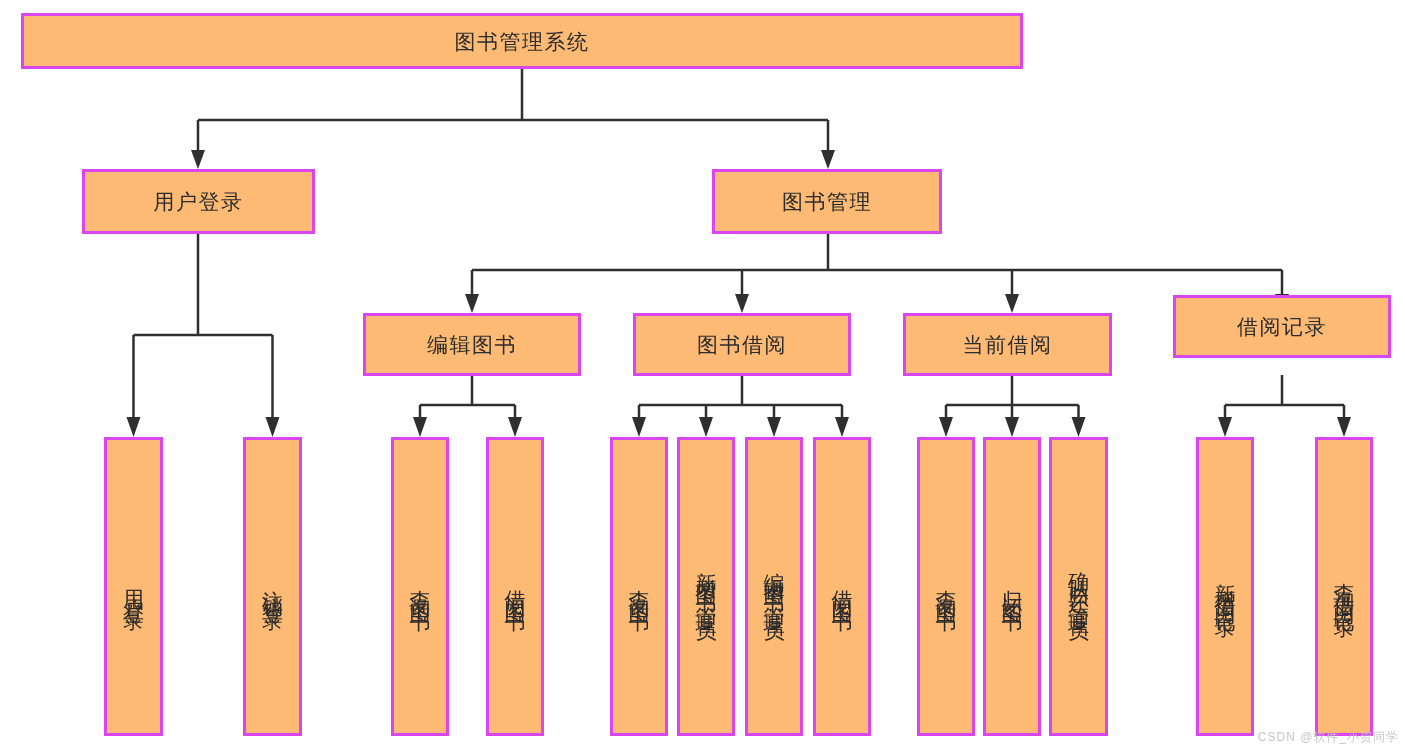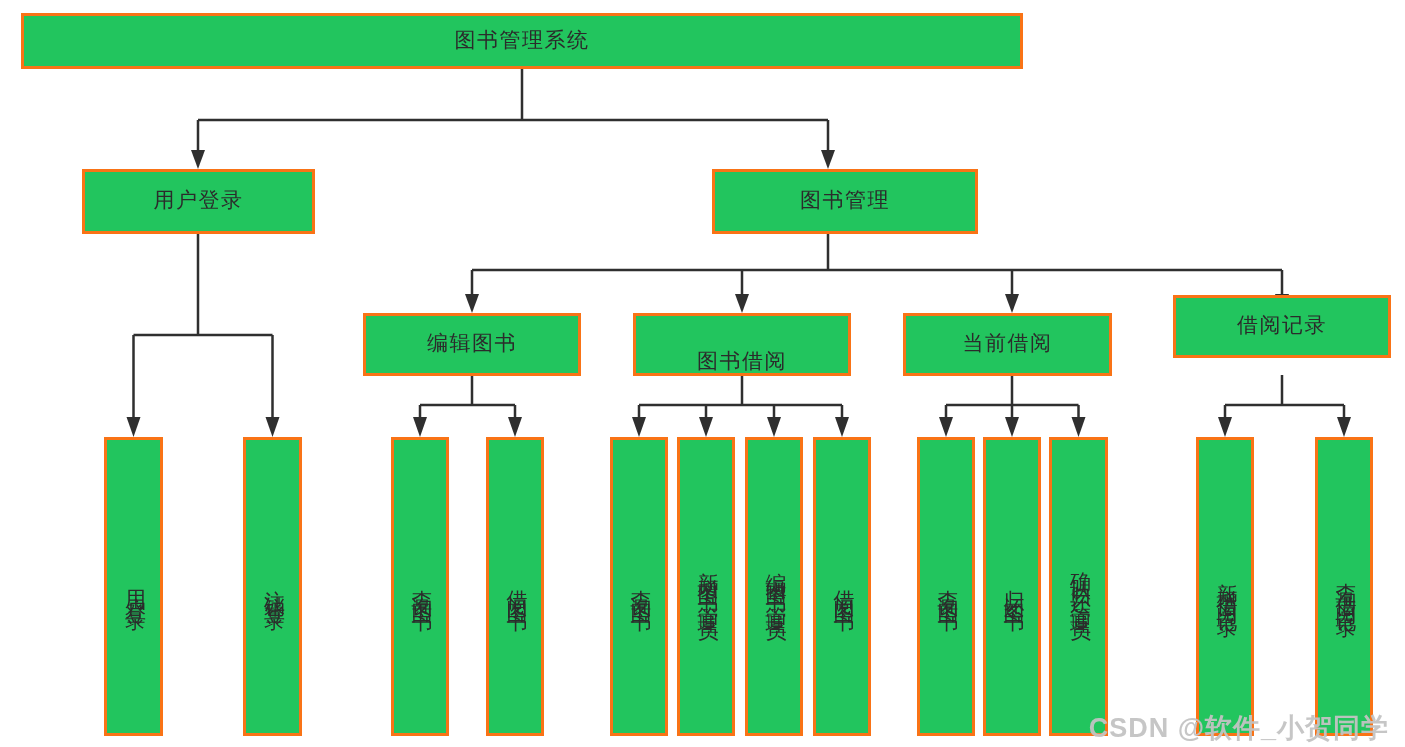--- a/index.html
+++ b/index.html
@@ -18,74 +18,72 @@
   }
   svg.connectors {
     position: absolute;
     left: 0;
     top: 0;
     z-index: 0;
   }
   .node {
     position: absolute;
     box-sizing: border-box;
-    background: #22c55e;
-    border: 3px solid #f97316;
+    background: #fdba74;
+    border: 3px solid #d946ef;
     display: flex;
     align-items: center;
     justify-content: center;
     z-index: 1;
-    font-family: Liberation Mono, monospace;
   }
   .node .hlabel {
     font-size: 21px;
     letter-spacing: 1.5px;
     white-space: nowrap;
     line-height: 1;
   }
   .leaf .vlabel {
     writing-mode: vertical-rl;
     text-orientation: mixed;
     font-size: 21px;
     letter-spacing: 7px;
     line-height: 1.05;
     white-space: nowrap;
   }
   
   .n-root        { left: 21px;   top: 13px;  width: 1002px; height: 56px; }
   .n-user-login  { left: 82px;   top: 169px; width: 233px;  height: 65px; }
-  .n-book-mgmt   { left: 712px;  top: 169px; width: 266px;  height: 65px; }
+  .n-book-mgmt   { left: 712px;  top: 169px; width: 230px;  height: 65px; }
   .n-new-book    { left: 363px;  top: 313px; width: 218px;  height: 63px; }
-  .n-borrowing   { left: 633px;  top: 313px; width: 218px;  height: 63px; align-items: flex-end; }
+  .n-borrowing   { left: 633px;  top: 313px; width: 218px;  height: 63px; }
   .n-current     { left: 903px;  top: 313px; width: 209px;  height: 63px; }
   .n-records     { left: 1173px; top: 295px; width: 218px;  height: 63px; }
   .leaf          { top: 437px; height: 299px; }
   .l-1a { left: 104px;  width: 59px; }
   .l-1b { left: 243px;  width: 59px; }
   .l-2a { left: 391px;  width: 58px; }
   .l-2b { left: 486px;  width: 58px; }
   .l-3a { left: 610px;  width: 58px; }
   .l-3b { left: 677px;  width: 58px; }
   .l-3c { left: 745px;  width: 58px; }
   .l-3d { left: 813px;  width: 58px; }
   .l-4a { left: 917px;  width: 58px; }
   .l-4b { left: 983px;  width: 58px; }
   .l-4c { left: 1049px; width: 59px; }
   .l-5a { left: 1196px; width: 58px; }
   .l-5b { left: 1315px; width: 58px; }
   .watermark {
     position: absolute;
-    right: 16px;
+    right: 6px;
     bottom: 1px;
     z-index: 3;
-    font-size: 27px;
+    font-size: 12px;
     letter-spacing: 1px;
     color: rgba(195,195,195,0.95);
     white-space: nowrap;
-    font-weight: bold;
   }
 </style>
 </head>
 <body>
 
 <div class="stage">
 
   <svg class="connectors" width="1405" height="747" viewBox="0 0 1405 747">
     <g stroke="#2f2f2f" stroke-width="2.5" fill="none">
 

